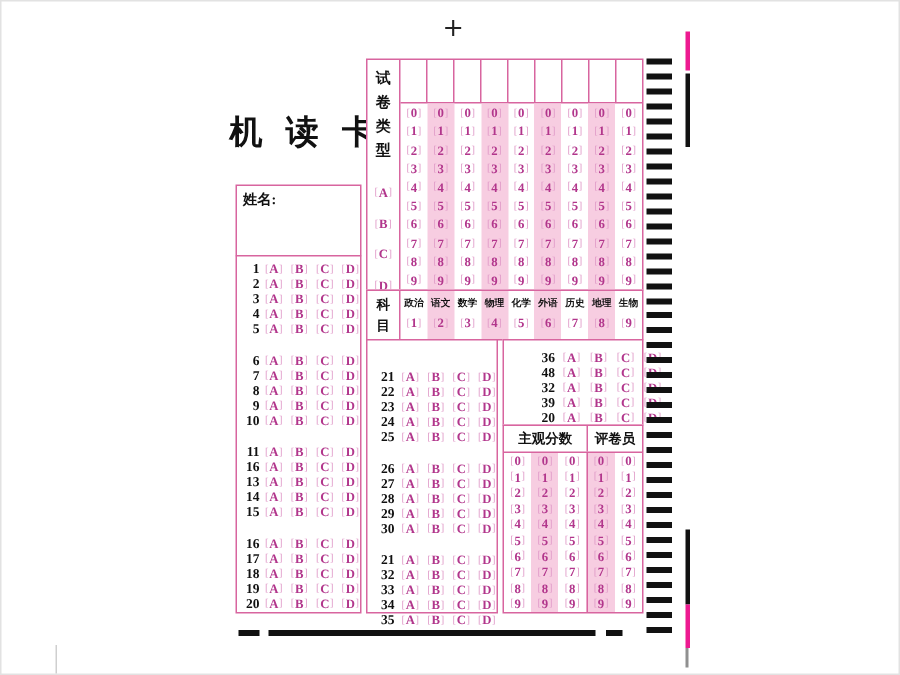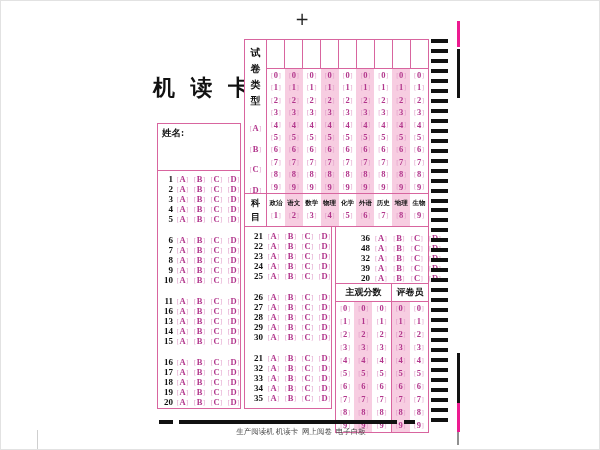--- a/index.html
+++ b/index.html
@@ -16,21 +16,21 @@
   
   #plus{left:294px;top:8px;font-size:17px;color:#222;font-family:"DejaVu Sans",sans-serif;}
   #title{left:152px;top:72px;width:92px;text-align:center;font-size:22px;font-weight:bold;
          color:#111;letter-spacing:5px;white-space:nowrap;}
 
   
   #namebox{left:156px;top:122px;width:84px;height:48px;}
   #namebox .lbl{font-size:9.5px;font-weight:bold;color:#111;padding:3px 0 0 4px;}
   .qblock{display:flex;flex-direction:column;}
   #qb1{left:156px;top:169px;width:84px;height:239px;padding-top:3px;}
-  #qb2{left:243px;top:225px;width:88px;height:183px;padding-top:4px;}
+  #qb2{left:243px;top:225px;width:88px;height:183px;padding-top:19px;}
   #qb3{left:334px;top:225px;width:94px;height:58px;padding-top:6px;padding-left:16px;}
   .qgroup{margin-bottom:11px;}
   .qrow{height:10px;display:flex;align-items:center;}
   .qnum{width:15px;text-align:right;font-size:9px;font-weight:bold;color:#111;
         margin-right:1px;flex:none;}
   #qb2 .qnum,#qb3 .qnum{width:18px;margin-right:2px;}
   .cell{display:inline-flex;align-items:center;justify-content:center;line-height:1;}
   .qrow .cell{width:17px;font-size:8.5px;flex:none;}
   #qb3 .qrow .cell{width:18px;}
   .brk{font-style:normal;font-weight:normal;color:var(--bracket);font-size:0.82em;}
@@ -60,21 +60,21 @@
   #subjlabel{width:21px;border-right:1px solid var(--border);text-align:center;
              font-size:9px;font-weight:bold;color:#111;flex:none;padding-top:2px;}
   #subjlabel div{line-height:14px;}
   #subjcols{flex:1;display:flex;}
   .scol{flex:1;display:flex;flex-direction:column;align-items:center;}
   .scol.shade{background:var(--shade);}
   .sname{font-size:6.5px;font-weight:bold;color:#111;height:14px;line-height:17px;white-space:nowrap;}
   .scode{font-size:8.5px;height:14px;display:flex;align-items:center;}
 
   
-  #score{left:334px;top:282px;width:94px;height:150px;display:flex;flex-direction:column;}
+  #score{left:334px;top:282px;width:94px;height:126px;display:flex;flex-direction:column;}
   #scorehead{height:17px;border-bottom:1px solid var(--border);display:flex;flex:none;}
   #subjective{width:55px;border-right:1px solid var(--border);text-align:center;
               line-height:17px;font-size:9px;font-weight:bold;color:#111;}
   #grader{flex:1;text-align:center;line-height:17px;font-size:9px;font-weight:bold;color:#111;}
   #scoregrid{flex:1;display:flex;}
   #scoregrid .dcol.sep{border-left:1px solid var(--border);}
 
   
   .tmark{left:430px;width:17px;height:4px;background:var(--bar);}
   .vline{width:3px;}
@@ -2224,21 +2224,20 @@
   <div id="vl-black-top" class="abs vline"></div>
   <div id="vl-black-bot" class="abs vline"></div>
   <div id="vl-pink-bot" class="abs vline"></div>
   <div id="vl-gray-bot" class="abs vline"></div>
 
   <div id="bbar1" class="abs bbar"></div>
   <div id="bbar2" class="abs bbar"></div>
   <div id="bbar3" class="abs bbar"></div>
   <div id="stray" class="abs"></div>
 
-  <div id="footer" class="abs">生产阅读机 机读卡  网上阅卷  电子白板</div>
 <div class="abs tmark" style="top: 38px;"></div>
     <div class="abs tmark" style="top: 47.97px;"></div>
     <div class="abs tmark" style="top: 57.94px;"></div>
     <div class="abs tmark" style="top: 67.91px;"></div>
     <div class="abs tmark" style="top: 77.88px;"></div>
     <div class="abs tmark" style="top: 87.85px;"></div>
     <div class="abs tmark" style="top: 97.82px;"></div>
     <div class="abs tmark" style="top: 107.79px;"></div>
     <div class="abs tmark" style="top: 117.76px;"></div>
     <div class="abs tmark" style="top: 127.73px;"></div>

